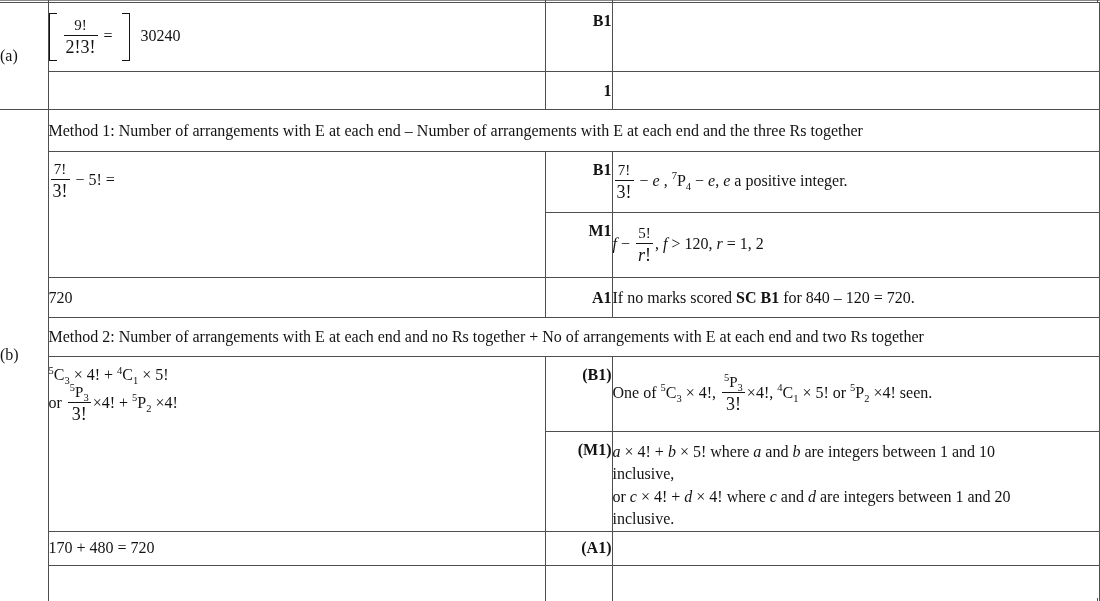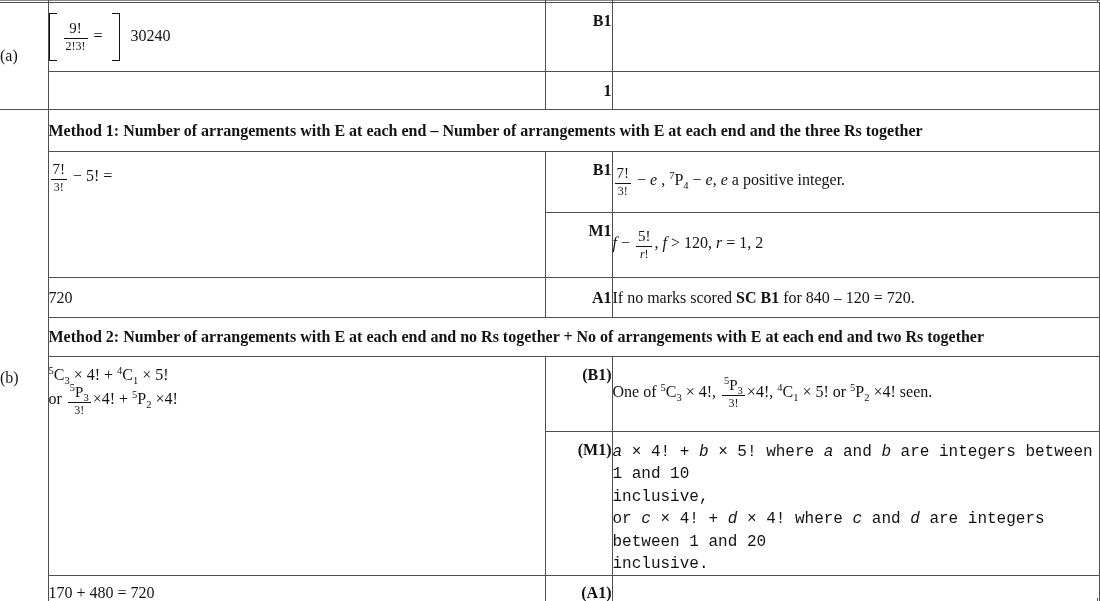--- a/index.html
+++ b/index.html
@@ -39,47 +39,47 @@
     vertical-align: top;
     padding: 8px 0 0 6px;
     font-size: 16px;
   }
   td.work { padding-left: 13px; padding-right: 4px; }
   td.mark { text-align: right; padding-right: 9px; font-weight: bold; margin-top: 16px; }
   td.note { padding-left: 10px; padding-right: 6px; }
   .va-top { vertical-align: top !important; padding-top: 9px !important; }
   .va-mid { vertical-align: middle !important; }
   td.method-header {
-    font-weight: bold;
+    font-weight: normal;
     font-size: 15.5px;
     padding-left: 13px;
     white-space: nowrap;
   }
   
   .frac {
     display: inline-block; vertical-align: middle; text-align: center;
     margin: 0 2px; line-height: 1.12;
   }
   .frac .num { display: block; border-bottom: 1px solid #131313; padding: 0 2px 1px; font-size: 15px; }
-  .frac .den { display: block; padding: 1px 2px 0; font-size: 12px; }
+  .frac .den { display: block; padding: 1px 2px 0; font-size: 18px; }
   sup, sub { font-size: 10.5px; line-height: 0; }
   .brk { display: inline-block; width: 7px; height: 46px; vertical-align: middle; }
   .brk.l {
     border-left: 1.5px solid #131313;
     border-top: 1.5px solid #131313;
     border-bottom: 1.5px solid #131313;
     margin-right: 5px;
   }
   .brk.r {
     border-right: 1.5px solid #131313;
     border-top: 1.5px solid #131313;
     border-bottom: 1.5px solid #131313;
     margin-left: 5px; margin-right: 7px;
   }
-  .note-lines { line-height: 1.4; font-family: Liberation Mono, monospace; }
+  .note-lines { line-height: 1.4; }
 </style>
 </head>
 <body>
 
 <div class="sheet">
   <div class="edge-top-line"></div>
   <div class="tick t" style="left:48px"></div>
   <div class="tick t" style="left:545px"></div>
   <div class="tick t" style="left:612px"></div>
   <div class="tick t" style="left:1097px"></div>

